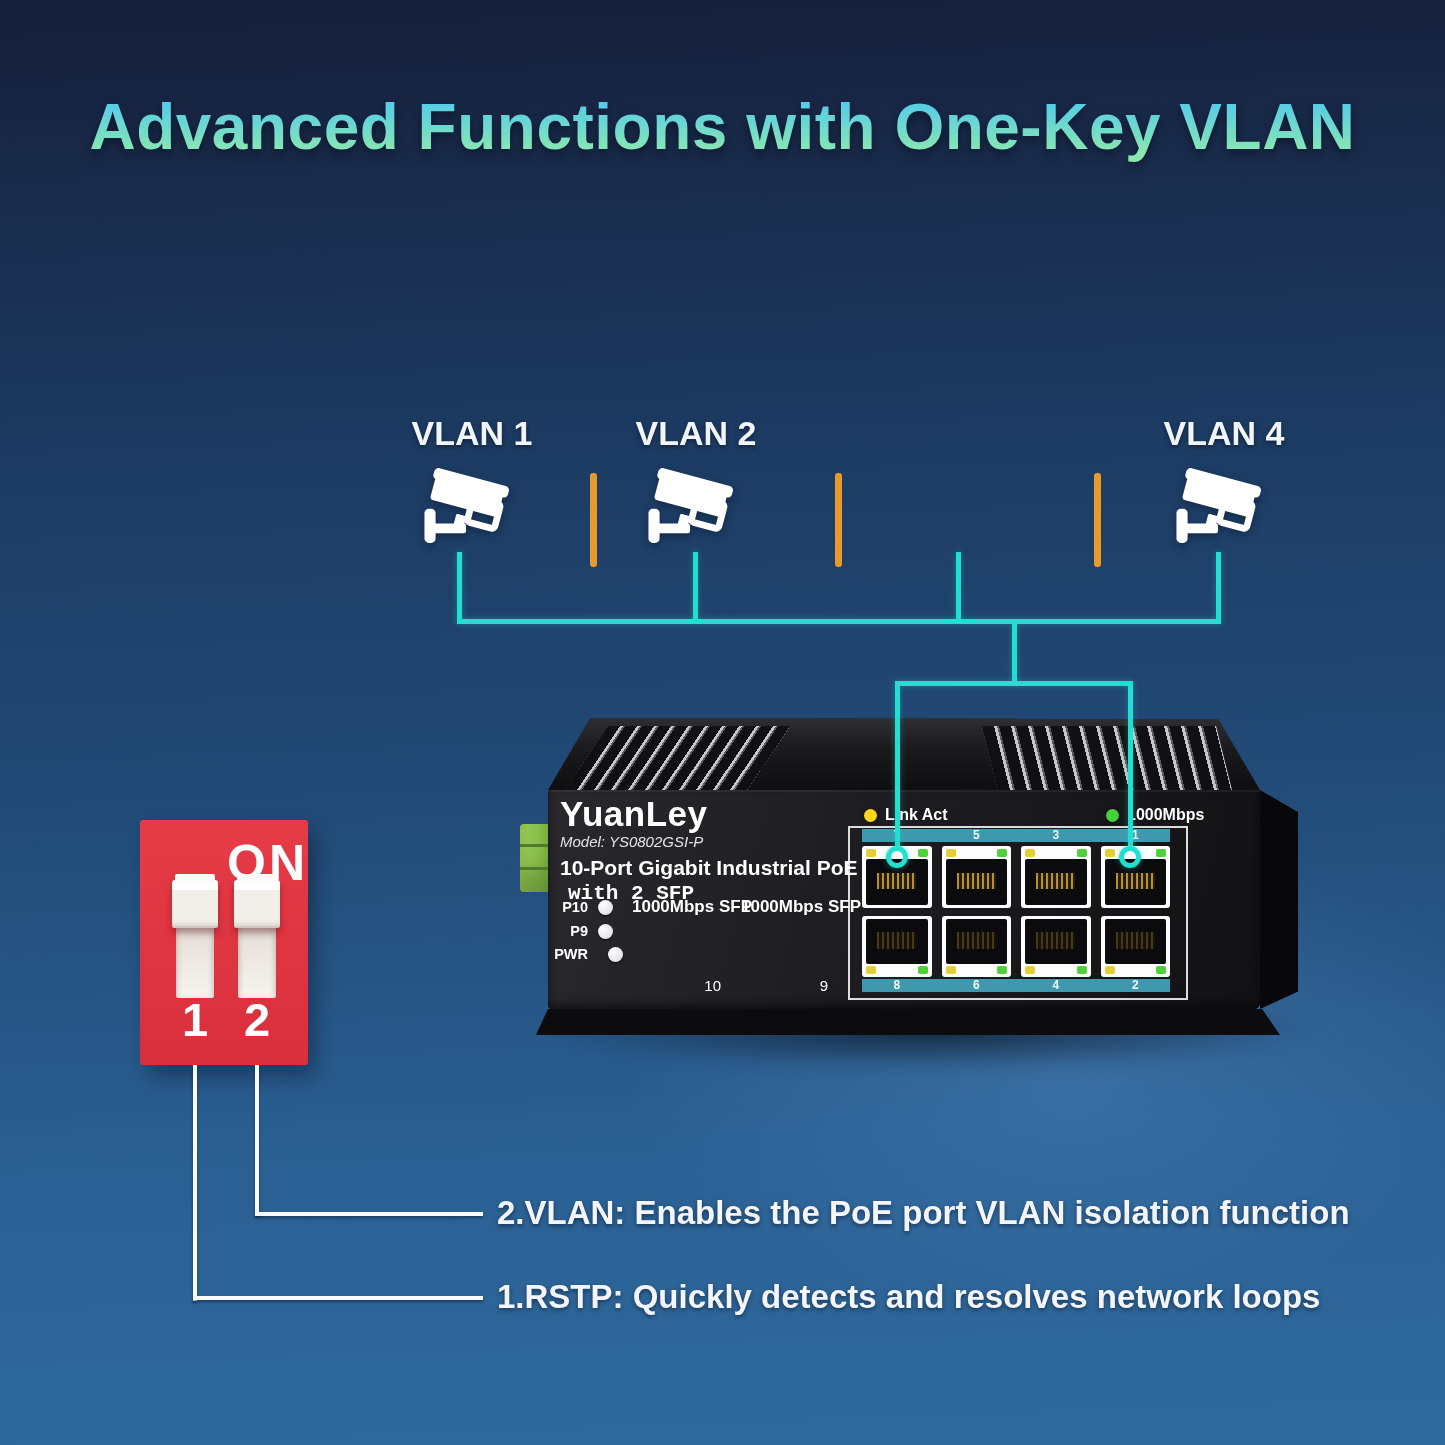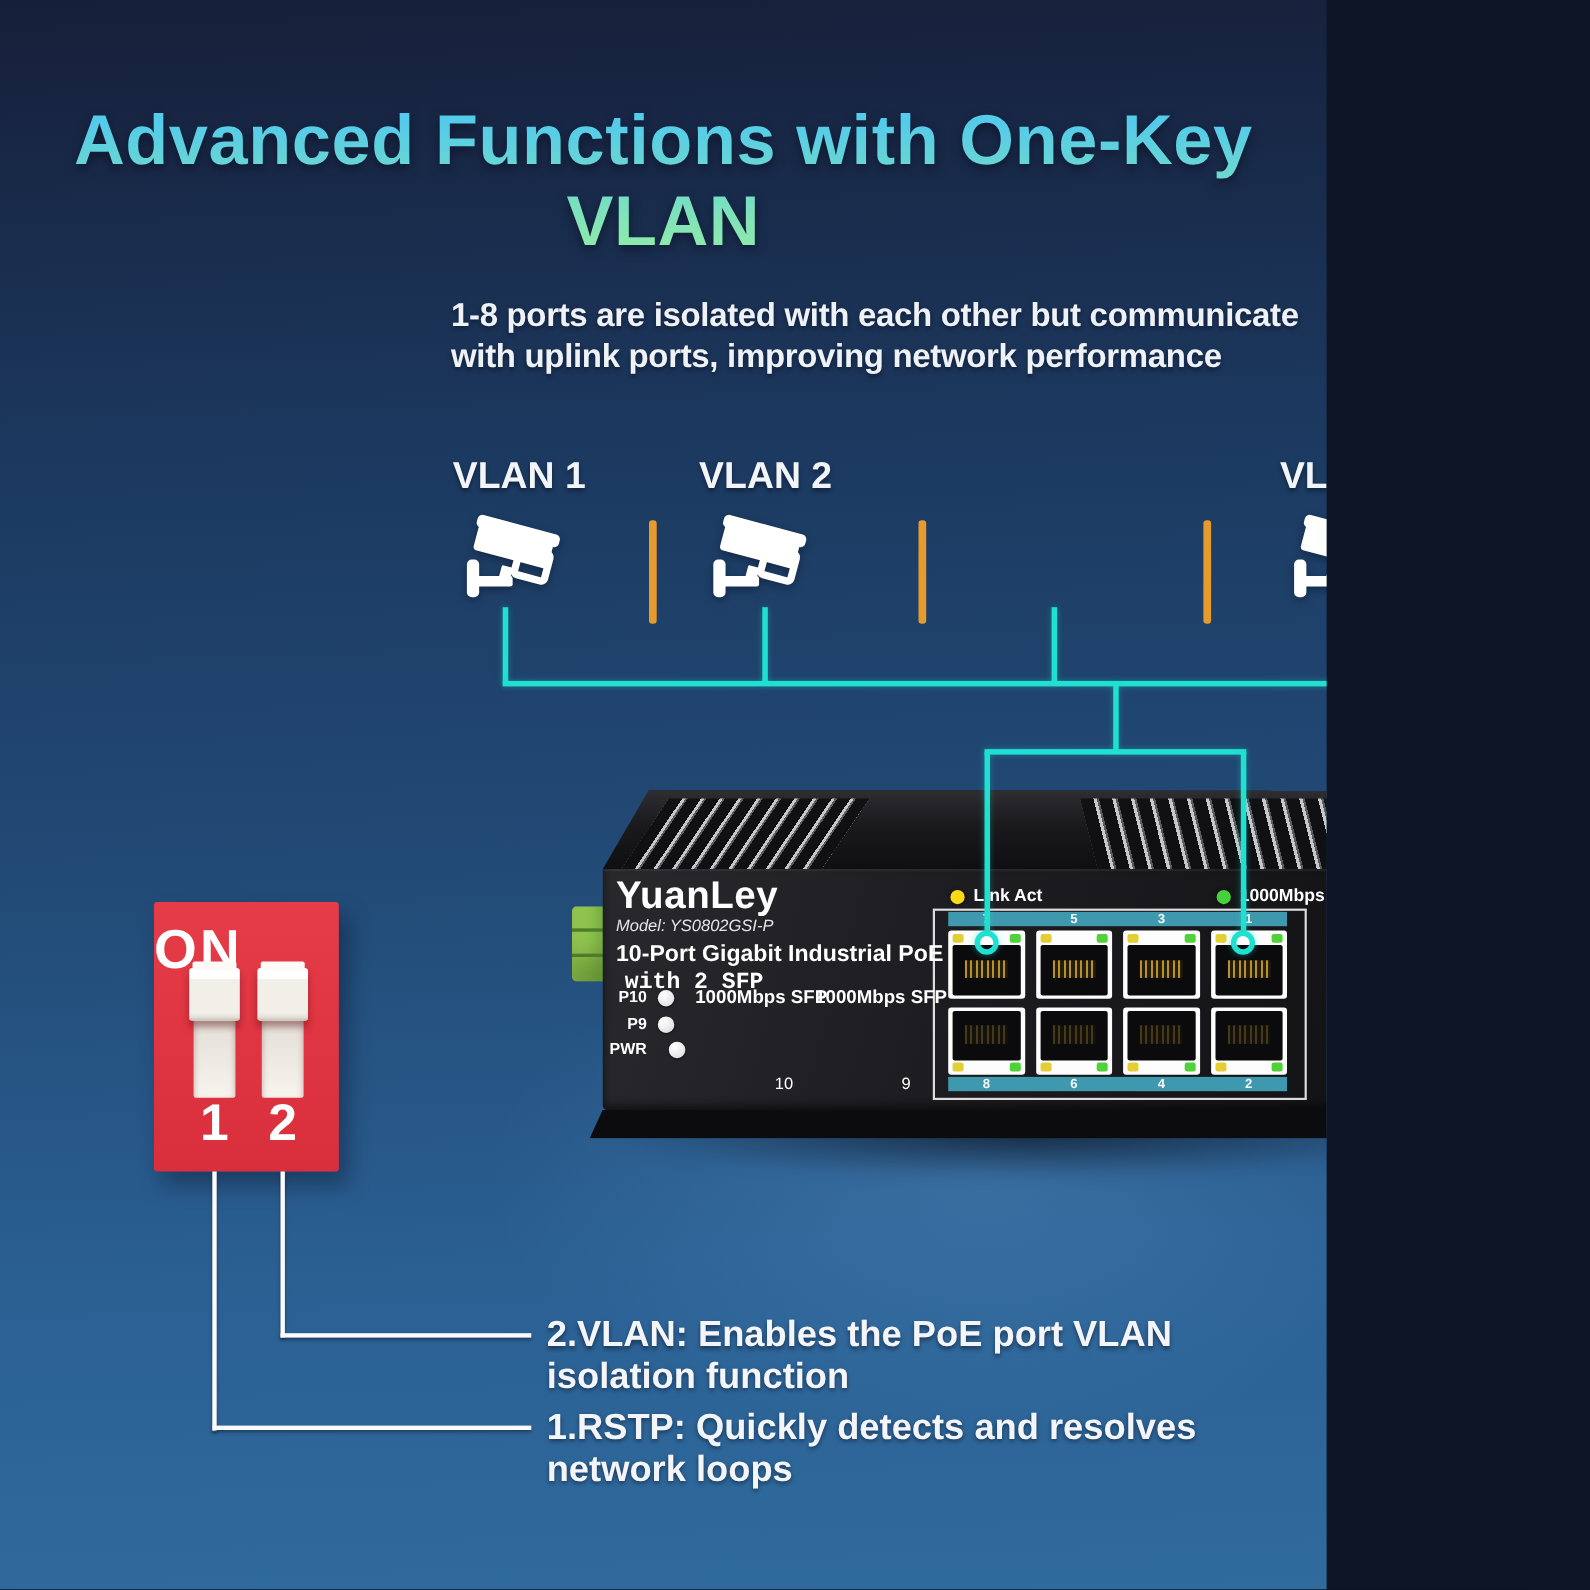--- a/index.html
+++ b/index.html
@@ -1,17 +1,17 @@
 <!DOCTYPE html>
 <html style="--bg-top: #161f39; --bg-mid: #224b77; --bg-bottom: #306b9e; --title-grad-top: #54cbea; --title-grad-bottom: #8ce9ad; --line-cyan: #1fe0d1; --divider-orange: #e89b2d; --dip-red: #e63c48; --bar-teal: #3f99ae; --led-yellow: #ffd913; --led-green: #43d23c;"><head>
 <meta charset="utf-8">
 <style>
   html,body{margin:0;padding:0;background:#0d1526;}
   #stage{
-    position:relative; width:1206px; height:1445px; overflow:hidden;
+    position:relative; width:1445px; height:1445px; overflow:hidden;
     font-family:"Liberation Sans", sans-serif;
     background:
       radial-gradient(ellipse 640px 340px at 74% 74%, rgba(122,182,238,.20), rgba(122,182,238,0) 70%),
       linear-gradient(178deg, var(--bg-top,#161f39) 0%, #1c3a61 30%, var(--bg-mid,#224b77) 55%, #2a5f92 78%, var(--bg-bottom,#306b9e) 100%);
   }
   .abs{position:absolute;}
   
   #title{
     left:0; right:0; top:90px; text-align:center;
     font-size:64px; font-weight:bold; letter-spacing:.5px;
@@ -93,21 +93,21 @@
   .led.y{left:4px;} .led.g{right:4px;}
   .jack{position:absolute; left:4px; right:4px; background:#0b0b0d; border-radius:2px;}
   .port.toprow .jack{top:13px; bottom:3px;} .port.botrow .jack{top:3px; bottom:13px;}
   .jack::before{content:''; position:absolute; left:18%; right:18%; top:30%; height:36%;
     background:repeating-linear-gradient(90deg,#b8902e 0 2px,#241d07 2px 5px);}
   .port.botrow .jack::before{opacity:.35;}
   
   #dip{left:140px; top:820px; width:168px; height:245px; z-index:5; border-radius:3px;
     background:linear-gradient(180deg, var(--dip-red,#e63c48), #d92e3b);
     box-shadow:8px 12px 20px rgba(5,10,25,.35);}
-  #dip-on{position:absolute; left:0; right:0; top:14px; text-align:left; color:#fff;
+  #dip-on{position:absolute; left:0; right:0; top:14px; text-align:right; color:#fff;
     font-size:50px; font-weight:bold; letter-spacing:3px;}
   .track{position:absolute; top:66px; width:38px; height:112px; border-radius:2px;
     background:linear-gradient(180deg,#d8d2ca,#f7f4ee); box-shadow:inset 0 3px 6px rgba(110,25,30,.35);}
   #track-0{left:36px;} #track-1{left:98px;}
   .knob{position:absolute; top:60px; width:46px; height:48px; border-radius:3px;
     background:linear-gradient(180deg,#ffffff 0 20%, #f2efe9 20% 85%, #d6d0c7 100%);
     box-shadow:0 5px 7px rgba(90,15,20,.45), inset 0 -2px 0 #cfc9bf;}
   .knob::before{content:''; position:absolute; left:3px; right:3px; top:-6px; height:8px; border-radius:2px; background:#fbfaf7;}
   #knob-0{left:32px;} #knob-1{left:94px;}
   .dipnum{position:absolute; top:172px; width:86px; text-align:center; color:#fff; font-size:47px; font-weight:bold;}
@@ -117,24 +117,20 @@
   .callout{font-size:33px; font-weight:bold; color:#f3f5f8; text-shadow:0 2px 4px rgba(5,10,25,.5); z-index:5;}
   #callout-0{left:497px; top:1194px;}
   #callout-1{left:497px; top:1278px;}
 </style>
 </head>
 <body>
 
 <div id="stage">
 
   <div id="title" class="abs">Advanced Functions with One-Key VLAN</div>
-  <div id="desc" class="abs">
-    <div>1-8 ports are isolated with each other but communicate</div>
-    <div>with uplink ports, improving network performance</div>
-  </div>
 
   <div class="vlan-col abs" style="left:377px">
     <div class="vlan-label">VLAN 1</div>
     <svg class="cam" viewBox="0 0 140 110" fill="#ffffff">
       <g transform="rotate(15 70 40)">
         <rect x="12" y="14" width="104" height="16" rx="6"></rect>
           <rect x="16" y="26" width="94" height="32" rx="5"></rect>
         <rect x="72" y="40" width="38" height="34" rx="4" fill="none" stroke="#ffffff" stroke-width="9"></rect>
       </g>
       <rect x="46" y="64" width="14" height="22" rx="2" transform="rotate(15 53 75)"></rect>

